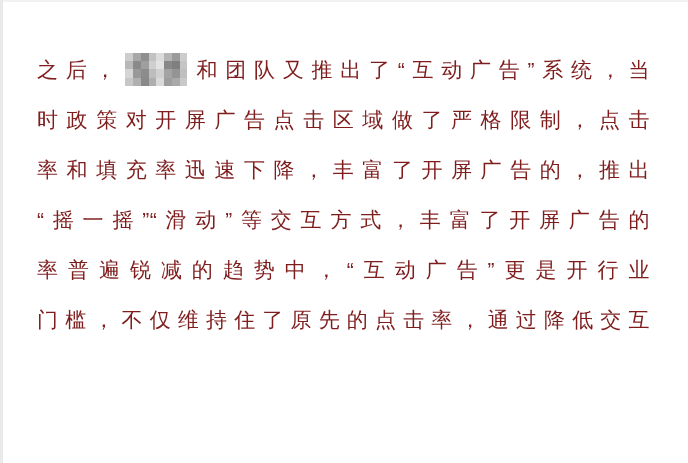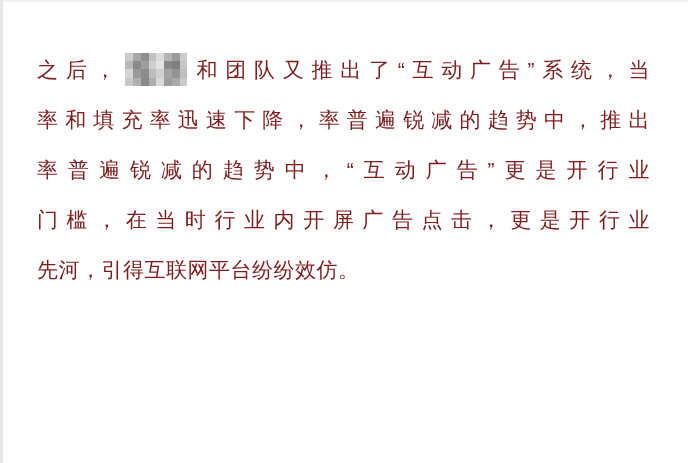--- a/index.html
+++ b/index.html
@@ -92,18 +92,19 @@
           <span class="mblock" style="background: rgb(191, 191, 191);"></span>
           <span class="mblock" style="background: rgb(199, 199, 199);"></span>
           <span class="mblock" style="background: rgb(176, 176, 176);"></span>
           <span class="mblock" style="background: rgb(137, 137, 137);"></span>
           <span class="mblock" style="background: rgb(174, 174, 174);"></span>
           <span class="mblock" style="background: rgb(218, 218, 218);"></span>
           <span class="mblock" style="background: rgb(158, 158, 158);"></span>
           <span class="mblock" style="background: rgb(169, 169, 169);"></span>
           <span class="mblock" style="background: rgb(201, 201, 201);"></span>
         </span><span>和团队又推出了“互动广告”系统，当</span></div>
-      <div class="line"><span>率和填充率迅速下降，率普遍锐减的趋势中，推出</span></div>
+      <div class="line"><span>时政策对开屏广告点击区域做了严格限制，点击</span></div>
+      <div class="line"><span>率和填充率迅速下降，丰富了开屏广告的，推出</span></div>
+      <div class="line"><span>“摇一摇”“滑动”等交互方式，丰富了开屏广告的</span></div>
       <div class="line"><span>率普遍锐减的趋势中，“互动广告”更是开行业</span></div>
-      <div class="line"><span>门槛，在当时行业内开屏广告点击，更是开行业</span></div>
-      <div class="line last"><span>先河，引得互联网平台纷纷效仿。</span></div>
+      <div class="line"><span>门槛，不仅维持住了原先的点击率，通过降低交互</span></div>
     </div>
 </div>
 
 </body></html>

